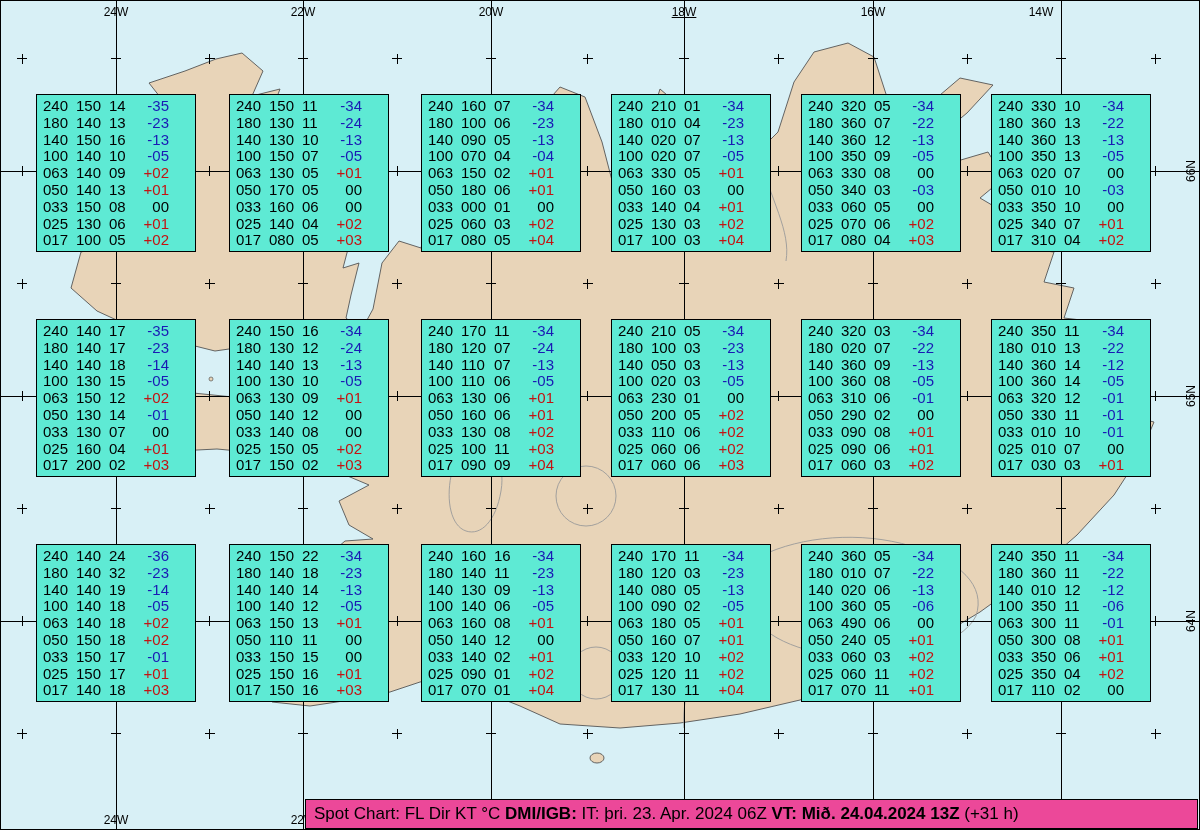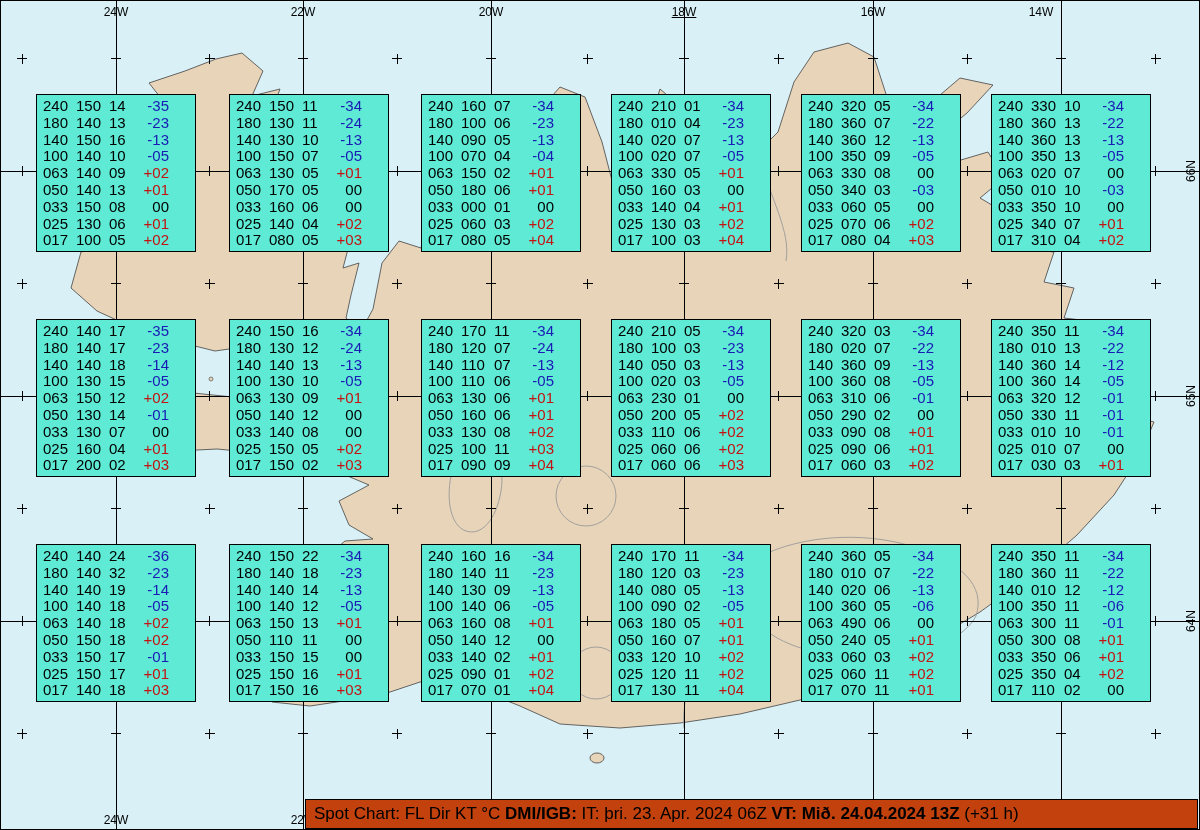--- a/index.html
+++ b/index.html
@@ -27,21 +27,21 @@
     font-size:12px; z-index:3; white-space:nowrap;
   }
   .axis-label-v{
     position:absolute; right:1px; transform:translateY(-50%);
     writing-mode:vertical-rl; text-orientation:mixed;
     font-size:12px; z-index:3;
   }
   .axis-label-v > span{display:inline-block; transform:rotate(180deg);}
   .caption-bar{
     position:absolute; left:304px; top:798px; width:893px; height:30px;
-    background:#c2410c; border:1px solid #000; box-sizing:border-box;
+    background:#ec4899; border:1px solid #000; box-sizing:border-box;
     font-size:17px; line-height:27px; padding:0 8px; white-space:nowrap;
     z-index:8;
   }
   .caption-bar .bold{font-weight:bold;}
 </style>
 </head>
 <body>
 
 <div class="stage">
 

